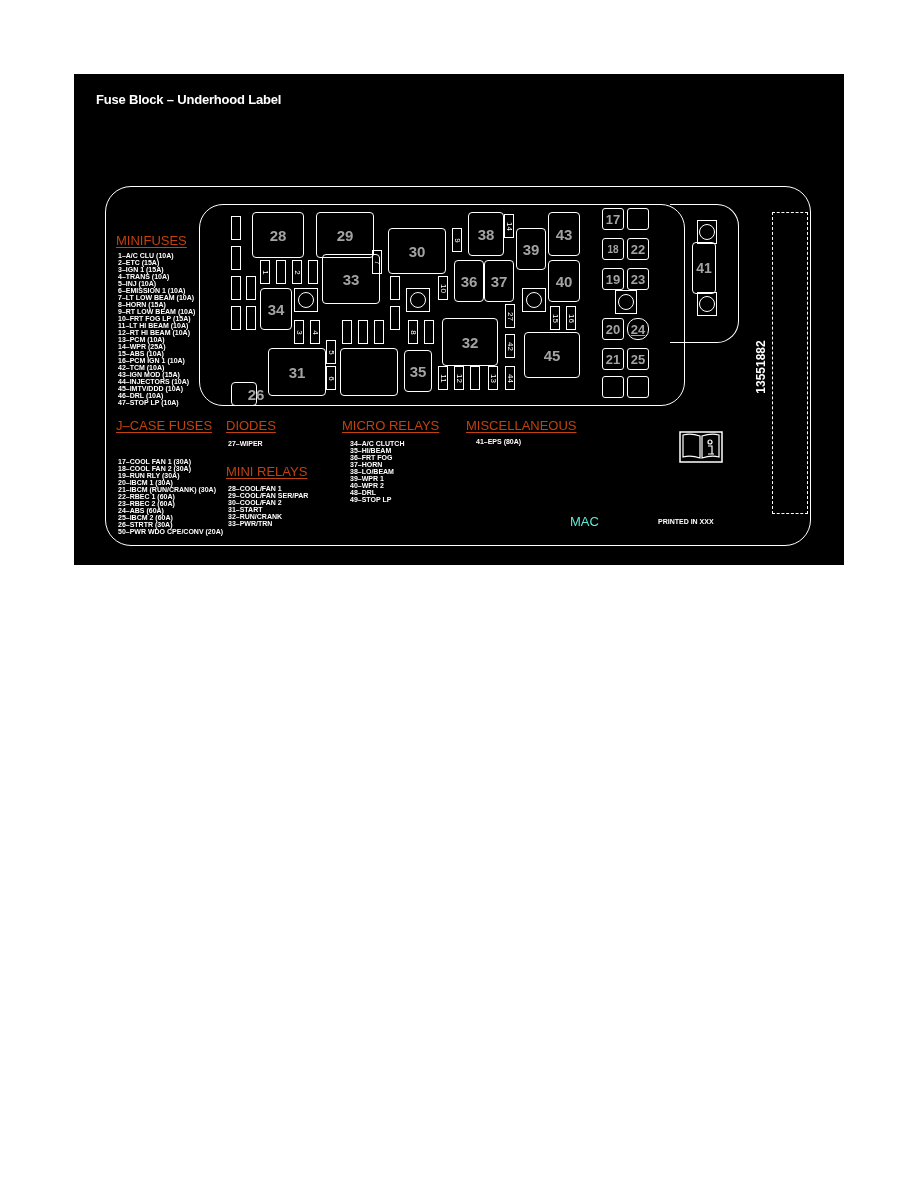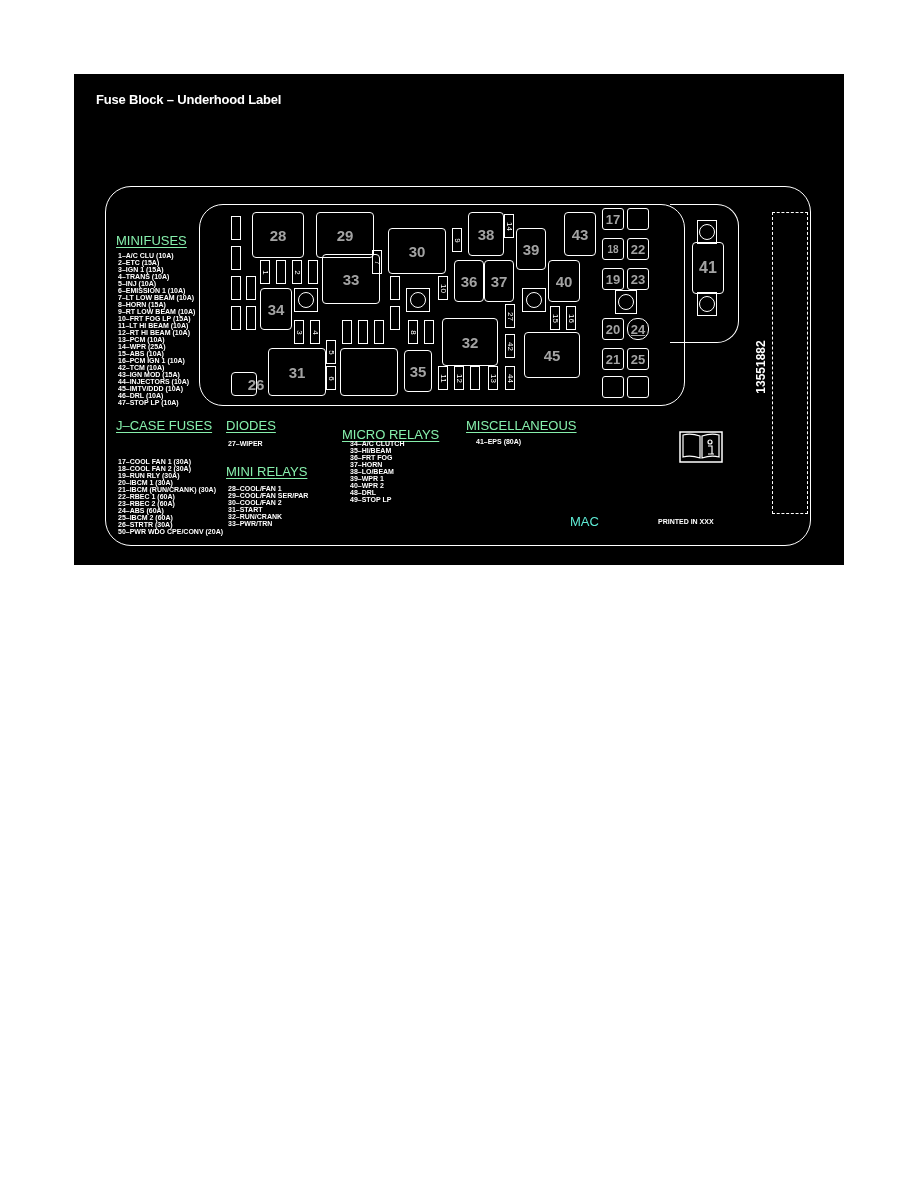--- a/index.html
+++ b/index.html
@@ -7,21 +7,21 @@
   .panel { position:absolute; left:74px; top:74px; width:770px; height:491px; background:#000; color:#fff; }
   .title { position:absolute; left:22px; top:18px; font-size:13px; font-weight:bold; color:#fff; letter-spacing:-0.2px; }
   .outer { position:absolute; left:31px; top:112px; width:704px; height:358px; border:1.5px solid #fff; border-radius:26px; }
   .inner { position:absolute; left:125px; top:130px; width:484px; height:200px; border:1.5px solid #fff; border-radius:24px; }
   .ext { position:absolute; left:596px; top:130px; width:68px; height:137px; border:1.5px solid #fff; border-left:none; border-radius:0 22px 22px 0; }
   .box { position:absolute; border:1.5px solid #fff; border-radius:4px; box-sizing:border-box; color:#a3a3a3; display:flex; align-items:center; justify-content:center; font-weight:bold; font-size:15px; }
   .sm { position:absolute; border:1.5px solid #fff; box-sizing:border-box; color:#fff; display:flex; align-items:center; justify-content:center; font-size:8px; }
   .sm span { transform:rotate(90deg); display:inline-block; }
   .circ { position:absolute; border:1.5px solid #fff; box-sizing:border-box; }
   .circ::after { content:""; position:absolute; left:50%; top:50%; width:14px; height:14px; margin:-8px 0 0 -8px; border:1.5px solid #fff; border-radius:50%; }
-  .sect-h { position:absolute; font-size:13px; color:#86efac; text-decoration:underline; text-underline-offset:2px; }
+  .sect-h { position:absolute; font-size:13px; color:#c2410c; text-decoration:underline; text-underline-offset:2px; }
   .list { position:absolute; font-size:7px; line-height:7px; color:#fff; margin:0; padding:0; list-style:none; font-weight:bold; }
   .list li { white-space:nowrap; }
   .dashed { position:absolute; left:698px; top:138px; width:36px; height:302px; border:1.5px dashed #fff; box-sizing:border-box; }
   .partno { position:absolute; left:660px; top:286px; font-size:12px; color:#fff; transform:rotate(-90deg); transform-origin:center; white-space:nowrap; font-weight:bold; }
   .mac { position:absolute; left:496px; top:440px; font-size:13px; color:#5eead4; }
   .printed { position:absolute; left:584px; top:444px; font-size:7px; color:#fff; font-weight:bold; }
   .book { position:absolute; left:605px; top:357px; width:44px; height:32px; }
 </style>
 </head>
 <body>
@@ -40,24 +40,24 @@
       <div class="box" style="left: 248px; top: 180px; width: 58px; height: 50px;">33</div>
       <div class="box" style="left: 186px; top: 214px; width: 32px; height: 42px;">34</div>
       <div class="box" style="left: 194px; top: 274px; width: 58px; height: 48px;">31</div>
       <div class="box" style="color: transparent; left: 266px; top: 274px; width: 58px; height: 48px;"></div>
       <div class="box" style="left: 330px; top: 276px; width: 28px; height: 42px;">35</div>
       <div class="box" style="left: 368px; top: 244px; width: 56px; height: 48px;">32</div>
       <div class="box" style="left: 380px; top: 186px; width: 30px; height: 42px;">36</div>
       <div class="box" style="left: 410px; top: 186px; width: 30px; height: 42px;">37</div>
       <div class="box" style="left: 394px; top: 138px; width: 36px; height: 44px;">38</div>
       <div class="box" style="left: 442px; top: 154px; width: 30px; height: 42px;">39</div>
-      <div class="box" style="left: 474px; top: 138px; width: 32px; height: 44px; margin-left: 16px;">43</div>
+      <div class="box" style="left: 474px; top: 138px; width: 32px; height: 44px;">43</div>
       <div class="box" style="left: 474px; top: 186px; width: 32px; height: 42px;">40</div>
       <div class="box" style="left: 450px; top: 258px; width: 56px; height: 46px;">45</div>
-      <div class="box" style="left: 157px; top: 298px; width: 16px; height: 24px; padding-left: 24px;">26</div>
+      <div class="box" style="left: 157px; top: 308px; width: 16px; height: 24px; padding-left: 24px;">26</div>
     </div>
   <div id="minis">
       <div class="sm" style="left: 157px; top: 142px; width: 10px; height: 24px;">
         <span></span>
       </div>
       <div class="sm" style="left: 157px; top: 172px; width: 10px; height: 24px;">
         <span></span>
       </div>
       <div class="sm" style="left: 157px; top: 202px; width: 10px; height: 24px;">
         <span></span>
@@ -172,21 +172,21 @@
       <div class="box" style="font-size: 13px; border-radius: 3px; left: 528px; top: 244px; width: 22px; height: 22px;">20</div>
       <div class="box" style="font-size: 13px; border-radius: 10px; left: 553px; top: 244px; width: 22px; height: 22px; text-decoration: underline;">24</div>
       <div class="box" style="font-size: 13px; border-radius: 3px; left: 528px; top: 274px; width: 22px; height: 22px;">21</div>
       <div class="box" style="font-size: 13px; border-radius: 3px; left: 553px; top: 274px; width: 22px; height: 22px;">25</div>
       <div class="box" style="font-size: 13px; border-radius: 3px; left: 528px; top: 302px; width: 22px; height: 22px;"></div>
       <div class="box" style="font-size: 13px; border-radius: 3px; left: 553px; top: 302px; width: 22px; height: 22px;"></div>
     </div>
 
   <div>
     <div class="circ" style="left:623px;top:146px;width:20px;height:24px;"></div>
-    <div class="box" style="left:618px;top:168px;width:32px;height:52px;font-size:16px;">41</div>
+    <div class="box" style="left:618px;top:168px;width:24px;height:52px;font-size:14px;">41</div>
     <div class="circ" style="left:623px;top:218px;width:20px;height:24px;"></div>
   </div>
 
   <div class="dashed"></div>
   <div class="partno">13551882</div>
 
   <div class="sect-h" style="left:42px;top:159px;">MINIFUSES</div>
   <ul class="list" style="left:44px;top:178px;">
       <li>1–A/C CLU (10A)</li>
       <li>2–ETC (15A)</li>
@@ -235,21 +235,21 @@
   <div class="sect-h" style="left:152px;top:390px;text-align:center;">MINI RELAYS</div>
   <ul class="list" style="left:154px;top:411px;">
       <li>28–COOL/FAN 1</li>
       <li>29–COOL/FAN SER/PAR</li>
       <li>30–COOL/FAN 2</li>
       <li>31–START</li>
       <li>32–RUN/CRANK</li>
       <li>33–PWR/TRN</li>
     </ul>
 
-  <div class="sect-h" style="left:268px;top:353px;">MICRO RELAYS</div>
+  <div class="sect-h" style="left:268px;top:344px;">MICRO RELAYS</div>
   <ul class="list" style="left:276px;top:366px;">
       <li>34–A/C CLUTCH</li>
       <li>35–HI/BEAM</li>
       <li>36–FRT FOG</li>
       <li>37–HORN</li>
       <li>38–LO/BEAM</li>
       <li>39–WPR 1</li>
       <li>40–WPR 2</li>
       <li>48–DRL</li>
       <li>49–STOP LP</li>

